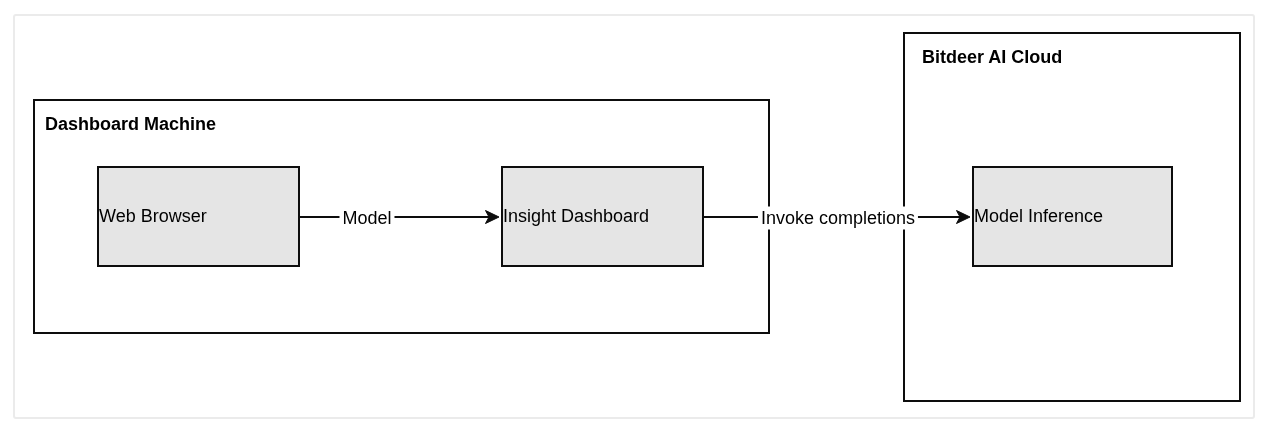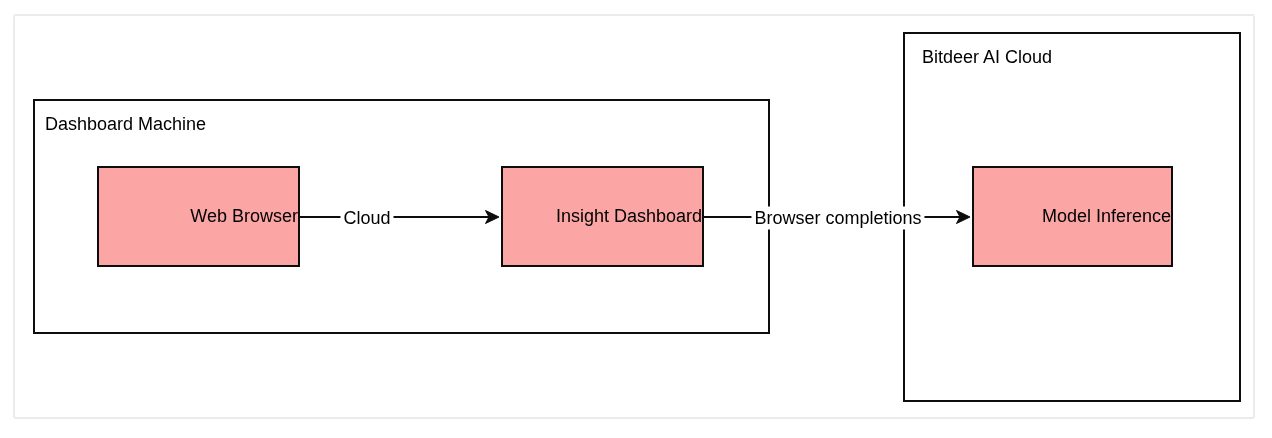--- a/index.html
+++ b/index.html
@@ -43,30 +43,31 @@
     left: 903px;
     top: 32px;
     width: 334px;
     height: 366px;
   }
   .group-label {
     position: absolute;
     font-size: 18px;
     line-height: 21px;
     white-space: nowrap;
+    font-weight: bold;
   }
   .group-dev .group-label { left: 10px; top: 13px; }
   .group-cloud .group-label { left: 17px; top: 13px; }
   .node {
     position: absolute;
     border: 2px solid #0d0d0d;
-    background: #fca5a5;
+    background: #e5e5e5;
     display: flex;
     align-items: center;
-    justify-content: flex-end;
+    justify-content: flex-start;
     text-align: center;
     font-size: 18px;
     z-index: 2;
   }
   .node-web-browser { left: 97px; top: 166px; width: 199px; height: 97px; }
   .node-insight-dashboard { left: 501px; top: 166px; width: 199px; height: 97px; }
   .node-model-inference { left: 972px; top: 166px; width: 197px; height: 97px; }
   .edge-layer {
     position: absolute;
     left: 0;
@@ -128,17 +129,17 @@
     <g>
       <line x1="300" y1="217" x2="490" y2="217"></line>
       <path d="M 499,217 L 485.5,210.5 L 489,217 L 485.5,223.5 Z"></path>
     </g>
     <g>
       <line x1="704" y1="217" x2="961" y2="217"></line>
       <path d="M 970,217 L 956.5,210.5 L 960,217 L 956.5,223.5 Z"></path>
     </g>
   </svg>
 
-  <div class="edge-label edge-label-visit">Cloud</div>
+  <div class="edge-label edge-label-visit">Model</div>
 
-  <div class="edge-label edge-label-invoke">Browser completions</div>
+  <div class="edge-label edge-label-invoke">Invoke completions</div>
 
 </div>
 
 </body></html>

